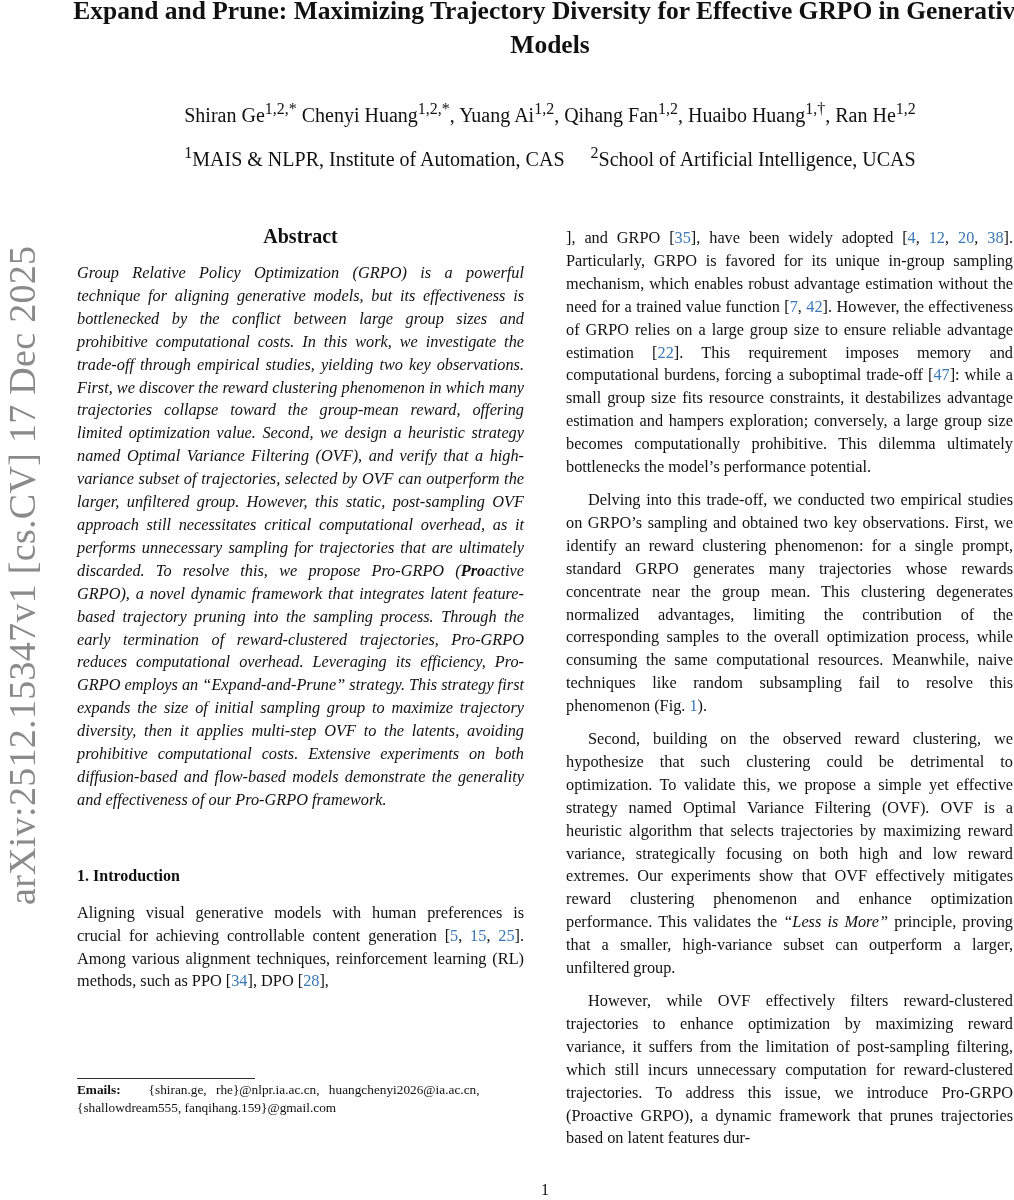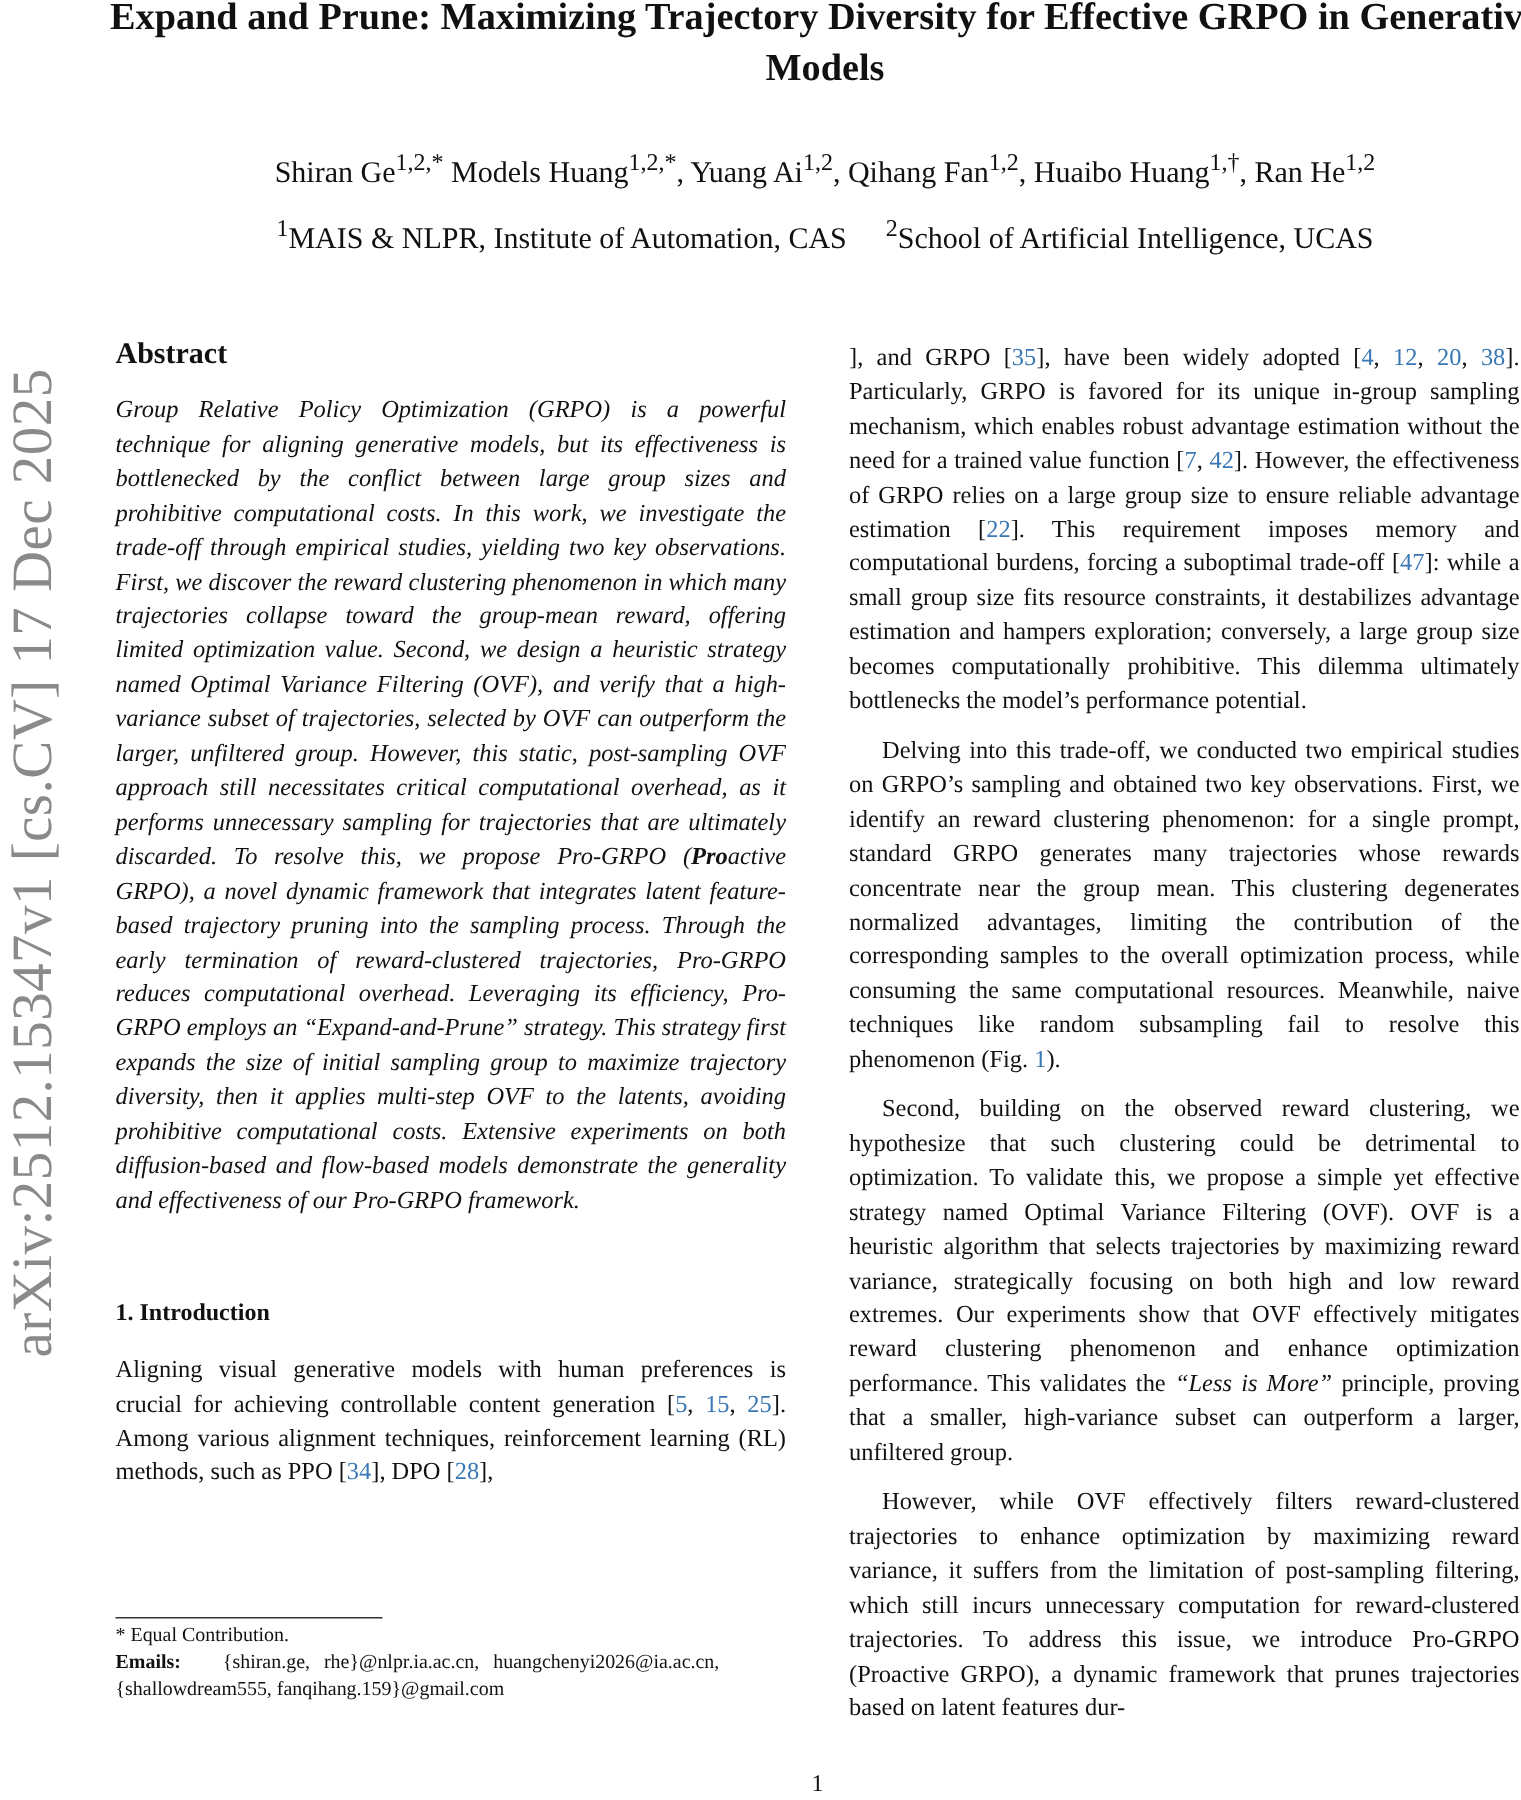--- a/index.html
+++ b/index.html
@@ -23,61 +23,60 @@
   sup { font-size: 16px; line-height: 0; vertical-align: 8px; }
   .arxiv-stamp {
     position: absolute; left: 2px; top: 905px;
     transform-origin: 0 0; transform: rotate(-90deg);
     white-space: nowrap; font-size: 38px; color: #8a8a8a; line-height: 40px;
     letter-spacing: 0.3px;
   }
   .col { position: absolute; font-size: 16.3px; line-height: 22.9px; text-align: justify; hyphens: none; }
   .col-left { left: 77px; top: 222px; width: 447px; }
   .col-right { left: 566px; top: 227px; width: 447px; }
-  .abstract-heading { text-align: left; font-weight: bold; font-size: 20px; line-height: 28px; margin: 0 0 12px 0; }
+  .abstract-heading { text-align: center; font-weight: bold; font-size: 20px; line-height: 28px; margin: 0 0 12px 0; }
   .abstract-body { font-style: italic; margin: 0; text-align: justify; }
   .abstract-body b { font-weight: bold; }
   .section-heading { font-weight: bold; font-size: 16px; line-height: 28px; margin: 50px 0 12px 0; }
   p { margin: 0; }
   .para-indent { text-indent: 22px; margin-top: 10px; }
   .cite { color: #3a78b5; }
   .footnote-rule { position: absolute; left: 77px; top: 1078px; width: 178px; height: 1px; background: #333; }
   .footnotes { position: absolute; left: 77px; top: 1081px; width: 447px; font-size: 13.3px; line-height: 18px; }
   .footnotes .fn { margin: 0; white-space: nowrap; }
   .footnotes b { font-weight: bold; }
   .page-number { position: absolute; left: 0; width: 1090px; top: 1181px; text-align: center; font-size: 16px; }
   .emails-line { word-spacing: 6px; }
 </style>
 </head>
 <body>
 
 <div class="title">Expand and Prune: Maximizing Trajectory Diversity for Effective GRPO in Generative Models</div>
 
 <div class="authors">
-  <span><span>Shiran Ge</span><sup>1,2,*</sup><span> </span></span><span><span>Models Huang</span><sup>1,2,*</sup><span>, </span></span><span><span>Yuang Ai</span><sup>1,2</sup><span>, </span></span><span><span>Qihang Fan</span><sup>1,2</sup><span>, </span></span><span><span>Huaibo Huang</span><sup>1,†</sup><span>, </span></span><span><span>Ran He</span><sup>1,2</sup></span>
+  <span><span>Shiran Ge</span><sup>1,2,*</sup><span> </span></span><span><span>Chenyi Huang</span><sup>1,2,*</sup><span>, </span></span><span><span>Yuang Ai</span><sup>1,2</sup><span>, </span></span><span><span>Qihang Fan</span><sup>1,2</sup><span>, </span></span><span><span>Huaibo Huang</span><sup>1,†</sup><span>, </span></span><span><span>Ran He</span><sup>1,2</sup></span>
 </div>
 
 <div class="affils">
   <span><sup>1</sup><span>MAIS &amp; NLPR, Institute of Automation, CAS</span></span><span class="gap"></span><span><sup>2</sup><span>School of Artificial Intelligence, UCAS</span></span>
 </div>
 
 <div class="arxiv-stamp">arXiv:2512.15347v1  [cs.CV]  17 Dec 2025</div>
 
 <div class="col col-left">
   <div class="abstract-heading">Abstract</div>
   <p class="abstract-body"><span>Group Relative Policy Optimization (GRPO) is a powerful technique for aligning generative models, but its effectiveness is bottlenecked by the conflict between large group sizes and prohibitive computational costs. In this work, we investigate the trade-off through empirical studies, yielding two key observations. First, we discover the reward clustering phenomenon in which many trajectories collapse toward the group-mean reward, offering limited optimization value. Second, we design a heuristic strategy named Optimal Variance Filtering (OVF), and verify that a high-variance subset of trajectories, selected by OVF can outperform the larger, unfiltered group. However, this static, post-sampling OVF approach still necessitates critical computational overhead, as it performs unnecessary sampling for trajectories that are ultimately discarded. To resolve this, we propose Pro-GRPO (</span><b>Pro</b><span>active GRPO), a novel dynamic framework that integrates latent feature-based trajectory pruning into the sampling process. Through the early termination of reward-clustered trajectories, Pro-GRPO reduces computational overhead. Leveraging its efficiency, Pro-GRPO employs an “Expand-and-Prune” strategy. This strategy first expands the size of initial sampling group to maximize trajectory diversity, then it applies multi-step OVF to the latents, avoiding prohibitive computational costs. Extensive experiments on both diffusion-based and flow-based models demonstrate the generality and effectiveness of our Pro-GRPO framework.</span></p>
 
   <div class="section-heading">1. Introduction</div>
 
   <p><span>Aligning visual generative models with human preferences is crucial for achieving controllable content generation [</span><a class="cite">5</a><span>, </span><a class="cite">15</a><span>, </span><a class="cite">25</a><span>]. Among various alignment techniques, reinforcement learning (RL) methods, such as PPO [</span><a class="cite">34</a><span>], DPO [</span><a class="cite">28</a><span>],</span></p>
 </div>
 
 <div class="footnote-rule"></div>
 <div class="footnotes">
-  <p class="fn">* Equal Contribution.</p>
   <p class="fn emails-line"><b>Emails:</b>&nbsp;&nbsp;&nbsp;<span>{shiran.ge, rhe}@nlpr.ia.ac.cn, huangchenyi2026@ia.ac.cn,</span></p>
   <p class="fn">{shallowdream555, fanqihang.159}@gmail.com</p>
 </div>
 
 <div class="col col-right">
   <p><span>], and GRPO [</span><a class="cite">35</a><span>], have been widely adopted [</span><a class="cite">4</a><span>, </span><a class="cite">12</a><span>, </span><a class="cite">20</a><span>, </span><a class="cite">38</a><span>]. Particularly, GRPO is favored for its unique in-group sampling mechanism, which enables robust advantage estimation without the need for a trained value function [</span><a class="cite">7</a><span>, </span><a class="cite">42</a><span>]. However, the effectiveness of GRPO relies on a large group size to ensure reliable advantage estimation [</span><a class="cite">22</a><span>].  This requirement imposes memory and computational burdens, forcing a suboptimal trade-off [</span><a class="cite">47</a><span>]:  while a small group size fits resource constraints, it destabilizes advantage estimation and hampers exploration; conversely, a large group size becomes computationally prohibitive.  This dilemma ultimately bottlenecks the model’s performance potential.</span></p>
 
   <p class="para-indent"><span>Delving into this trade-off, we conducted two empirical studies on GRPO’s sampling and obtained two key observations. First, we identify an reward clustering phenomenon: for a single prompt, standard GRPO generates many trajectories whose rewards concentrate near the group mean. This clustering degenerates normalized advantages, limiting the contribution of the corresponding samples to the overall optimization process, while consuming the same computational resources. Meanwhile, naive techniques like random subsampling fail to resolve this phenomenon (Fig. </span><a class="cite">1</a><span>).</span></p>
 
   <p class="para-indent"><span>Second, building on the observed reward clustering, we hypothesize that such clustering could be detrimental to optimization. To validate this, we propose a simple yet effective strategy named Optimal Variance Filtering (OVF). OVF is a heuristic algorithm that selects trajectories by maximizing reward variance, strategically focusing on both high and low reward extremes. Our experiments show that OVF effectively mitigates reward clustering phenomenon and enhance optimization performance. This validates the </span><em>“Less is More”</em><span> principle, proving that a smaller, high-variance subset can outperform a larger, unfiltered group.</span></p>

